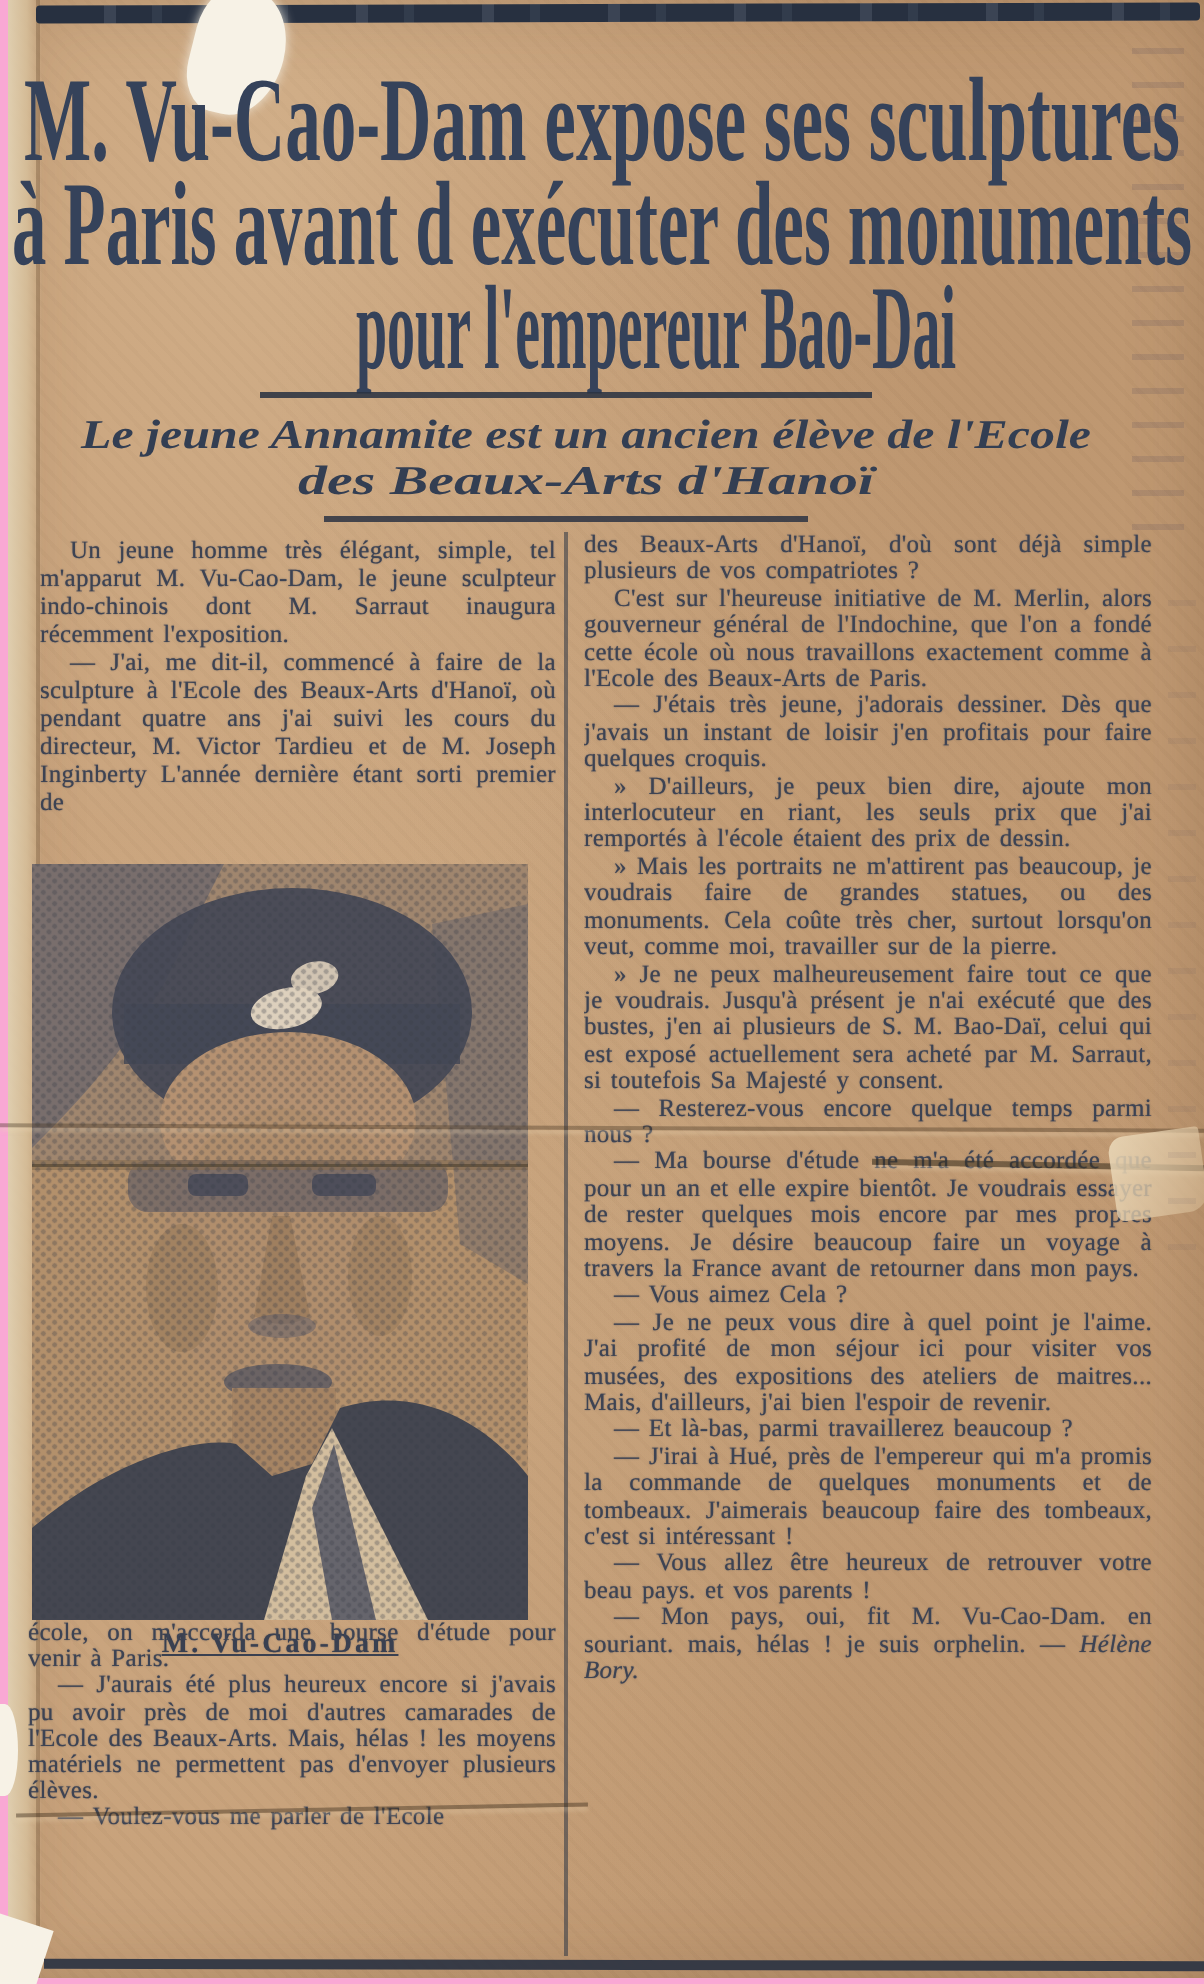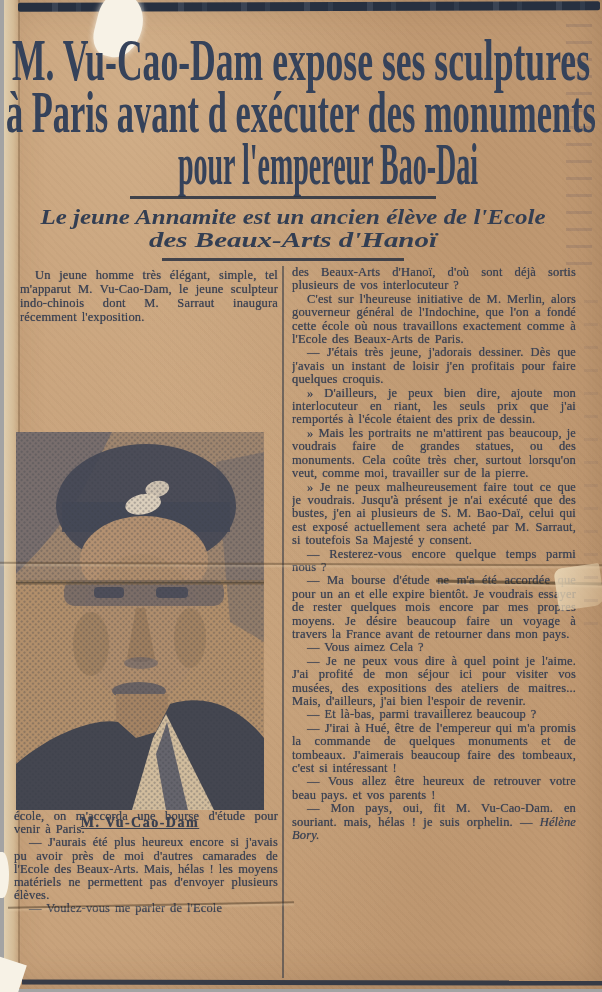--- a/index.html
+++ b/index.html
@@ -1,16 +1,16 @@
 <!DOCTYPE html>
 <html><head>
 <meta charset="utf-8">
 <style>
   html,body{margin:0;padding:0;background:#fdfdfc;}
-  #stage{position:relative;width:602px;height:992px;overflow:hidden;background:#a3a3a3;
+  #stage{position:relative;width:602px;height:992px;overflow:hidden;background:#f9a8d4;
          font-family:"Liberation Serif","DejaVu Serif",serif;}
   
   #paper{position:absolute;left:4px;top:0;width:598px;height:989px;
     background-color:#c59e77;
     background-image:
       radial-gradient(ellipse at 22% 8%, rgba(236,212,176,.30), transparent 42%),
       radial-gradient(ellipse at 80% 22%, rgba(140,102,66,.14), transparent 52%),
       radial-gradient(ellipse at 55% 55%, rgba(228,202,164,.18), transparent 55%),
       radial-gradient(ellipse at 70% 88%, rgba(138,100,64,.15), transparent 48%),
       radial-gradient(ellipse at 15% 75%, rgba(230,206,170,.16), transparent 45%),
@@ -98,20 +98,21 @@
     <text class="sub" x="293" y="24" font-size="20.5" text-anchor="middle" textLength="505" lengthAdjust="spacingAndGlyphs">Le jeune Annamite est un ancien élève de l'Ecole</text>
     <text class="sub" x="293" y="47" font-size="20.5" text-anchor="middle" textLength="288" lengthAdjust="spacingAndGlyphs">des Beaux-Arts d'Hanoï</text>
   </svg>
 
   <div id="rule-subhead" class="bar"></div>
 
   <div id="col-divider"></div>
 
   <div id="col-left-top" class="col">
       <p>Un jeune homme très élégant, simple, tel m'apparut M. Vu-Cao-Dam, le jeune sculpteur indo-chinois dont M. Sarraut inaugura récemment l'exposition.</p>
+      <p>— J'ai, me dit-il, commencé à faire de la sculpture à l'Ecole des Beaux-Arts d'Hanoï, où pendant quatre ans j'ai suivi les cours du directeur, M. Victor Tardieu et de M. Joseph Inginberty L'année dernière étant sorti premier de</p>
     </div>
 
   <svg id="photo" viewBox="0 0 248 378">
     <defs>
       <pattern id="ht" width="4" height="4" patternUnits="userSpaceOnUse" patternTransform="rotate(45)">
         <circle cx="2" cy="2" r="1.25" fill="#1f2a3e" fill-opacity="0.30"></circle>
       </pattern>
     </defs>
     <rect x="0" y="0" width="248" height="378" fill="#b08e69"></rect>
     <rect x="0" y="0" width="248" height="150" fill="#55617c" opacity="0.25"></rect>
@@ -146,32 +147,32 @@
 
   <div id="caption">M. Vu-Cao-Dam</div>
 
   <div id="col-left-bottom" class="col cont">
       <p>école, on m'accorda une bourse d'étude pour venir à Paris.</p>
       <p>— J'aurais été plus heureux encore si j'avais pu avoir près de moi d'autres camarades de l'Ecole des Beaux-Arts. Mais, hélas ! les moyens matériels ne permettent pas d'envoyer plusieurs élèves.</p>
       <p>— Voulez-vous me parler de l'Ecole</p>
     </div>
 
   <div id="col-right" class="col cont">
-      <p>des Beaux-Arts d'Hanoï, d'où sont déjà sortis plusieurs de vos interlocuteur ?</p>
+      <p>des Beaux-Arts d'Hanoï, d'où sont déjà simple plusieurs de vos compatriotes ?</p>
       <p>C'est sur l'heureuse initiative de M. Merlin, alors gouverneur général de l'Indochine, que l'on a fondé cette école où nous travaillons exactement comme à l'Ecole des Beaux-Arts de Paris.</p>
       <p>— J'étais très jeune, j'adorais dessiner. Dès que j'avais un instant de loisir j'en profitais pour faire quelques croquis.</p>
       <p>» D'ailleurs, je peux bien dire, ajoute mon interlocuteur en riant, les seuls prix que j'ai remportés à l'école étaient des prix de dessin.</p>
       <p>» Mais les portraits ne m'attirent pas beaucoup, je voudrais faire de grandes statues, ou des monuments. Cela coûte très cher, surtout lorsqu'on veut, comme moi, travailler sur de la pierre.</p>
       <p>» Je ne peux malheureusement faire tout ce que je voudrais. Jusqu'à présent je n'ai exécuté que des bustes, j'en ai plusieurs de S. M. Bao-Daï, celui qui est exposé actuellement sera acheté par M. Sarraut, si toutefois Sa Majesté y consent.</p>
       <p>— Resterez-vous encore quelque temps parmi nous ?</p>
       <p>— Ma bourse d'étude ne m'a été accordée que pour un an et elle expire bientôt. Je voudrais essayer de rester quelques mois encore par mes propres moyens. Je désire beaucoup faire un voyage à travers la France avant de retourner dans mon pays.</p>
       <p>— Vous aimez Cela ?</p>
       <p>— Je ne peux vous dire à quel point je l'aime. J'ai profité de mon séjour ici pour visiter vos musées, des expositions des ateliers de maitres... Mais, d'ailleurs, j'ai bien l'espoir de revenir.</p>
       <p>— Et là-bas, parmi travaillerez beaucoup ?</p>
-      <p>— J'irai à Hué, être de l'empereur qui m'a promis la commande de quelques monuments et de tombeaux. J'aimerais beaucoup faire des tombeaux, c'est si intéressant !</p>
+      <p>— J'irai à Hué, près de l'empereur qui m'a promis la commande de quelques monuments et de tombeaux. J'aimerais beaucoup faire des tombeaux, c'est si intéressant !</p>
       <p>— Vous allez être heureux de retrouver votre beau pays. et vos parents !</p>
       <p>— Mon pays, oui, fit M. Vu-Cao-Dam. en souriant. mais, hélas ! je suis orphelin. — <i>Hélène Bory.</i></p>
     </div>
 
   <div id="crease-mid" class="crease-h"></div>
   <div id="crease-right" class="crease-h"></div>
   <div id="crease-left-bottom" class="crease-h"></div>
   <div id="fold-patch-right"></div>
   <div id="notch-left" class="white-tear"></div>
   <div id="corner-bottom" class="white-tear"></div>

